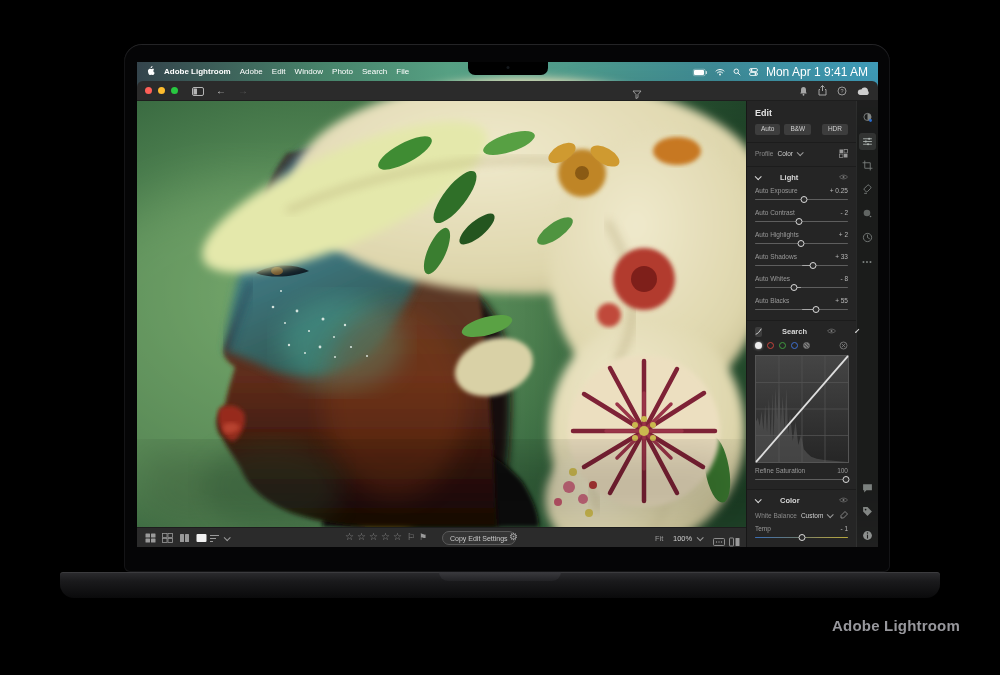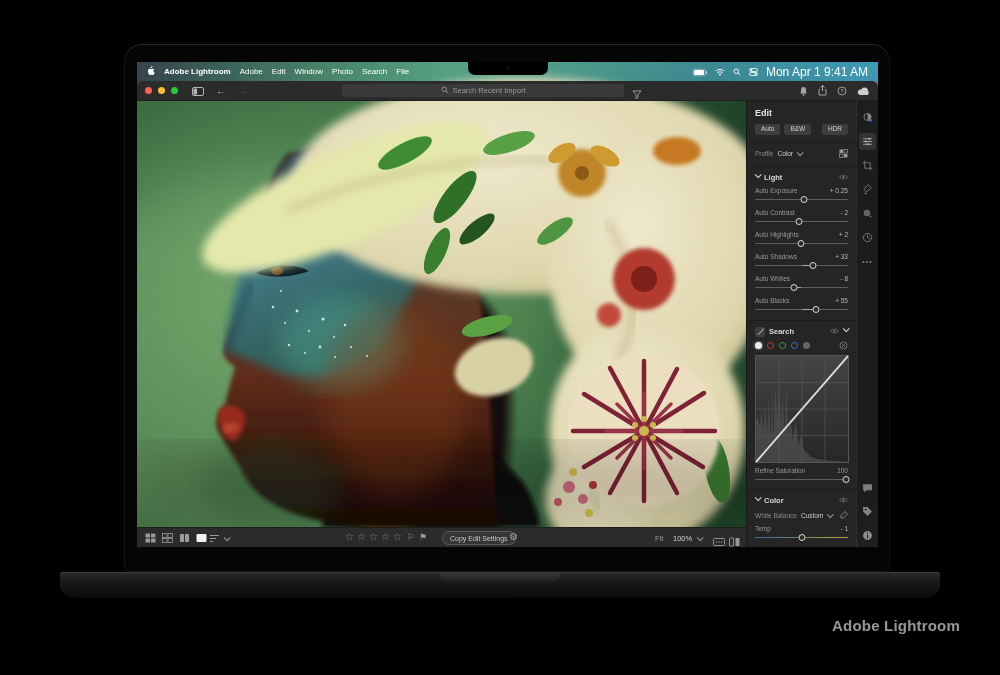--- a/index.html
+++ b/index.html
@@ -66,21 +66,21 @@
   .panel{width:110px;background:#252525;border-left:1px solid #171717;color:#9a9a9a;box-sizing:border-box;
         padding:7px 8px 0 8px;position:relative;font-size:6.5px;}
   .panel .hdr{font-size:9px;font-weight:700;color:#e3e3e3;}
   .btnrow{display:flex;gap:4px;margin-top:6px;}
   .pbtn{background:#3d3d3d;border-radius:2px;color:#cfcfcf;font-size:6.5px;padding:2px 6px;line-height:1;}
   .pbtn.hdr-right{margin-left:auto;}
   .divider{height:1px;background:#1c1c1c;margin:7px -8px 6px -8px;}
   .prow{display:flex;align-items:center;gap:4px;}
   .prow .lab{color:#8a8a8a;}
   .prow .val{color:#cfcfcf;}
-  .sec-head{display:flex;align-items:flex-start;gap:4px;font-size:7.5px;font-weight:700;color:#d8d8d8;}
+  .sec-head{display:flex;align-items:center;gap:20px;font-size:7.5px;font-weight:700;color:#d8d8d8;}
   .sec-head .eye{margin-left:auto;}
   .chev{display:inline-block;width:4px;height:4px;border-right:1px solid currentColor;border-bottom:1px solid currentColor;
         transform:rotate(45deg) translateY(-1px);}
   .slider{margin-top:5px;}
   .slider .lrow{display:flex;justify-content:space-between;color:#9a9a9a;}
   .slider .lrow .v{color:#b8b8b8;}
   .track{position:relative;height:9px;margin-top:1px;}
   .track .bar{position:absolute;left:0;right:0;top:4px;height:1.5px;background:#5e5e5e;border-radius:1px;}
   .track .fill{position:absolute;top:4px;height:1.5px;background:#a8a8a8;border-radius:1px;}
   .track .knob{position:absolute;top:1px;width:7px;height:7px;border:1.5px solid #d9d9d9;border-radius:50%;
@@ -171,29 +171,20 @@
     <span class="tl g"></span>
     <span style="margin-left:8px">
       <svg width="12" height="9" viewBox="0 0 24 18">
           <rect x="1" y="1" width="22" height="16" rx="3" fill="none" stroke="#b5b5b5" stroke-width="2"></rect>
           <rect x="3" y="3" width="7" height="12" rx="1" fill="#b5b5b5"></rect>
         </svg>
     </span>
     <span class="navarrow">←</span>
     <span class="navarrow dim">→</span>
 
-    <div class="search-field">
-      <span>
-        <svg width="8" height="8" viewBox="0 0 16 16">
-            <circle cx="6.5" cy="6.5" r="4.5" stroke="#9a9a9a" stroke-width="1.8" fill="none"></circle>
-            <line x1="10" y1="10" x2="14" y2="14" stroke="#9a9a9a" stroke-width="1.8" stroke-linecap="round"></line>
-          </svg>
-      </span>
-      <span>Search Recent Import</span>
-    </div>
     <span class="funnel">
       <svg width="10" height="9" viewBox="0 0 20 18">
           <path d="M2 2 H18 L12 9 V15 L8 17 V9 Z" fill="none" stroke="#a5a5a5" stroke-width="1.8" stroke-linejoin="round"></path>
         </svg>
     </span>
 
     <div class="chrome-right">
       <span>
         <svg width="9" height="10" viewBox="0 0 18 20">
             <path d="M9 2 C5.7 2 4 4.5 4 8 V12 L2.5 15 H15.5 L14 12 V8 C14 4.5 12.3 2 9 2 Z" fill="#a5a5a5"></path>

